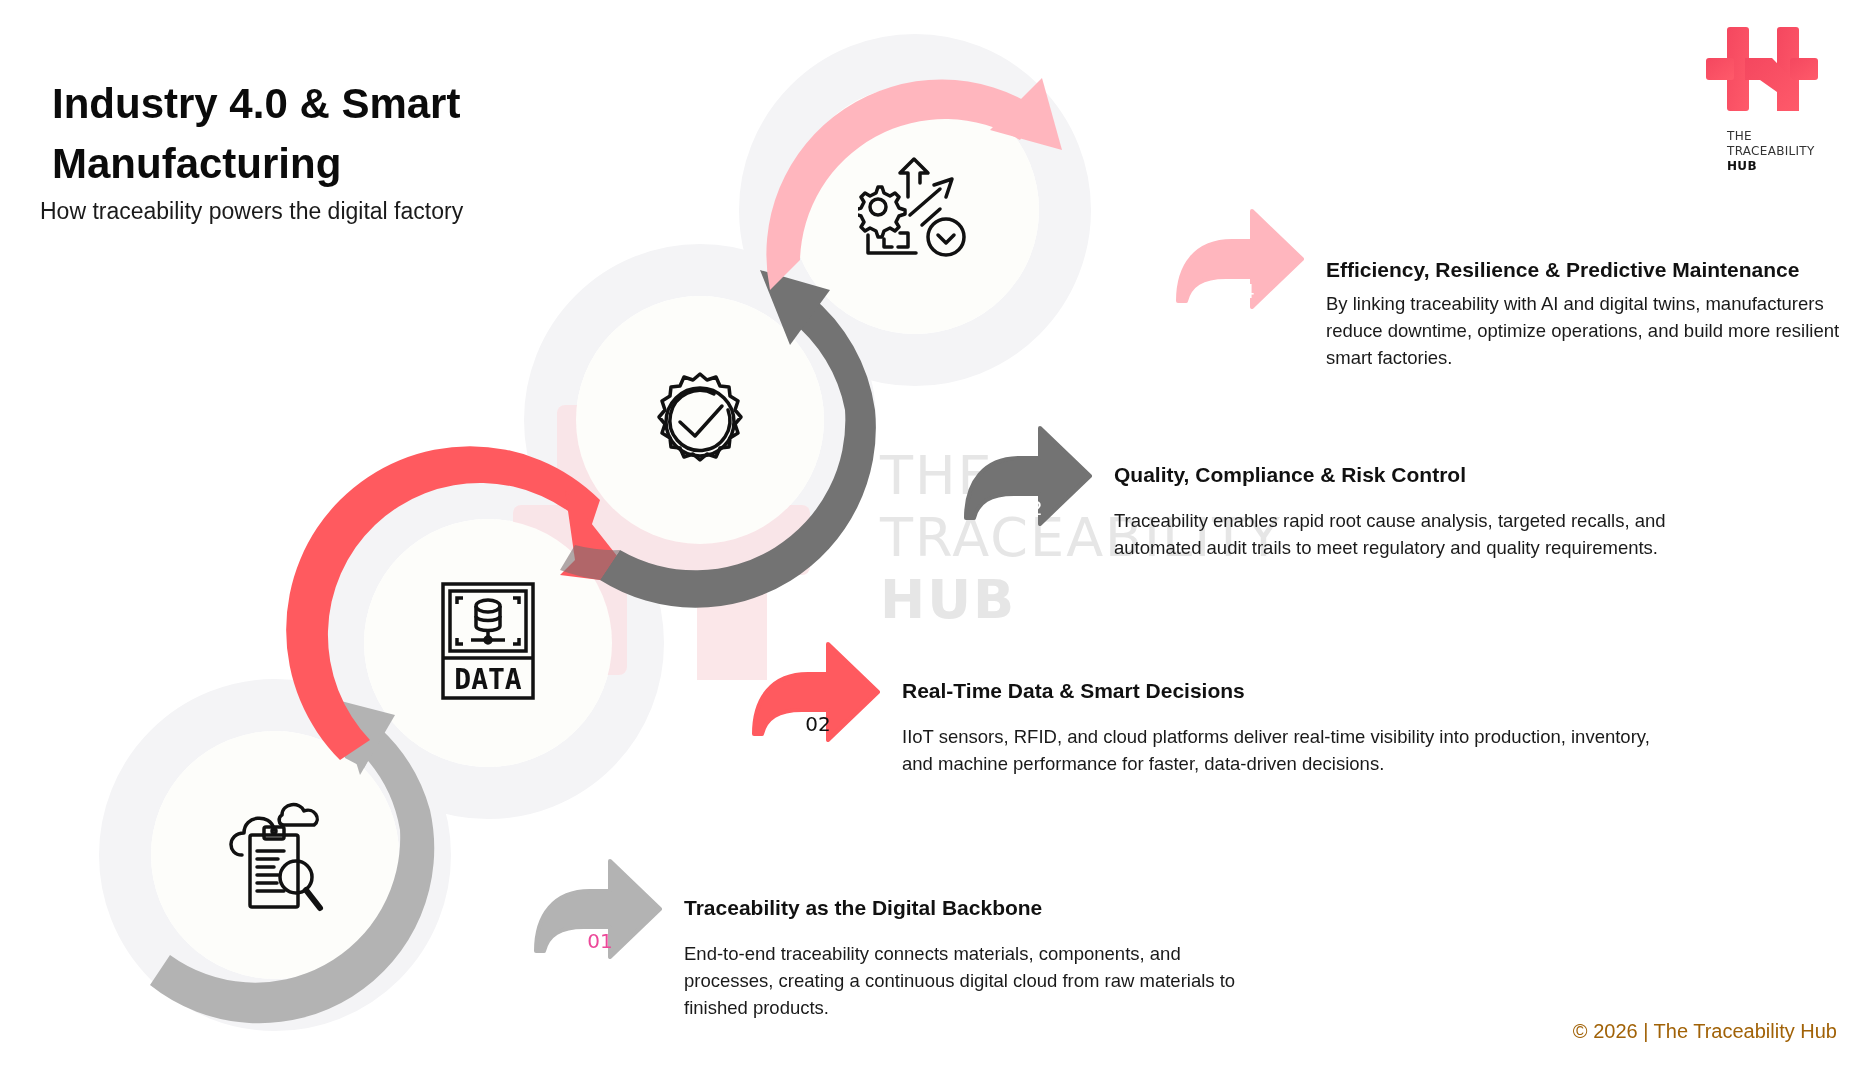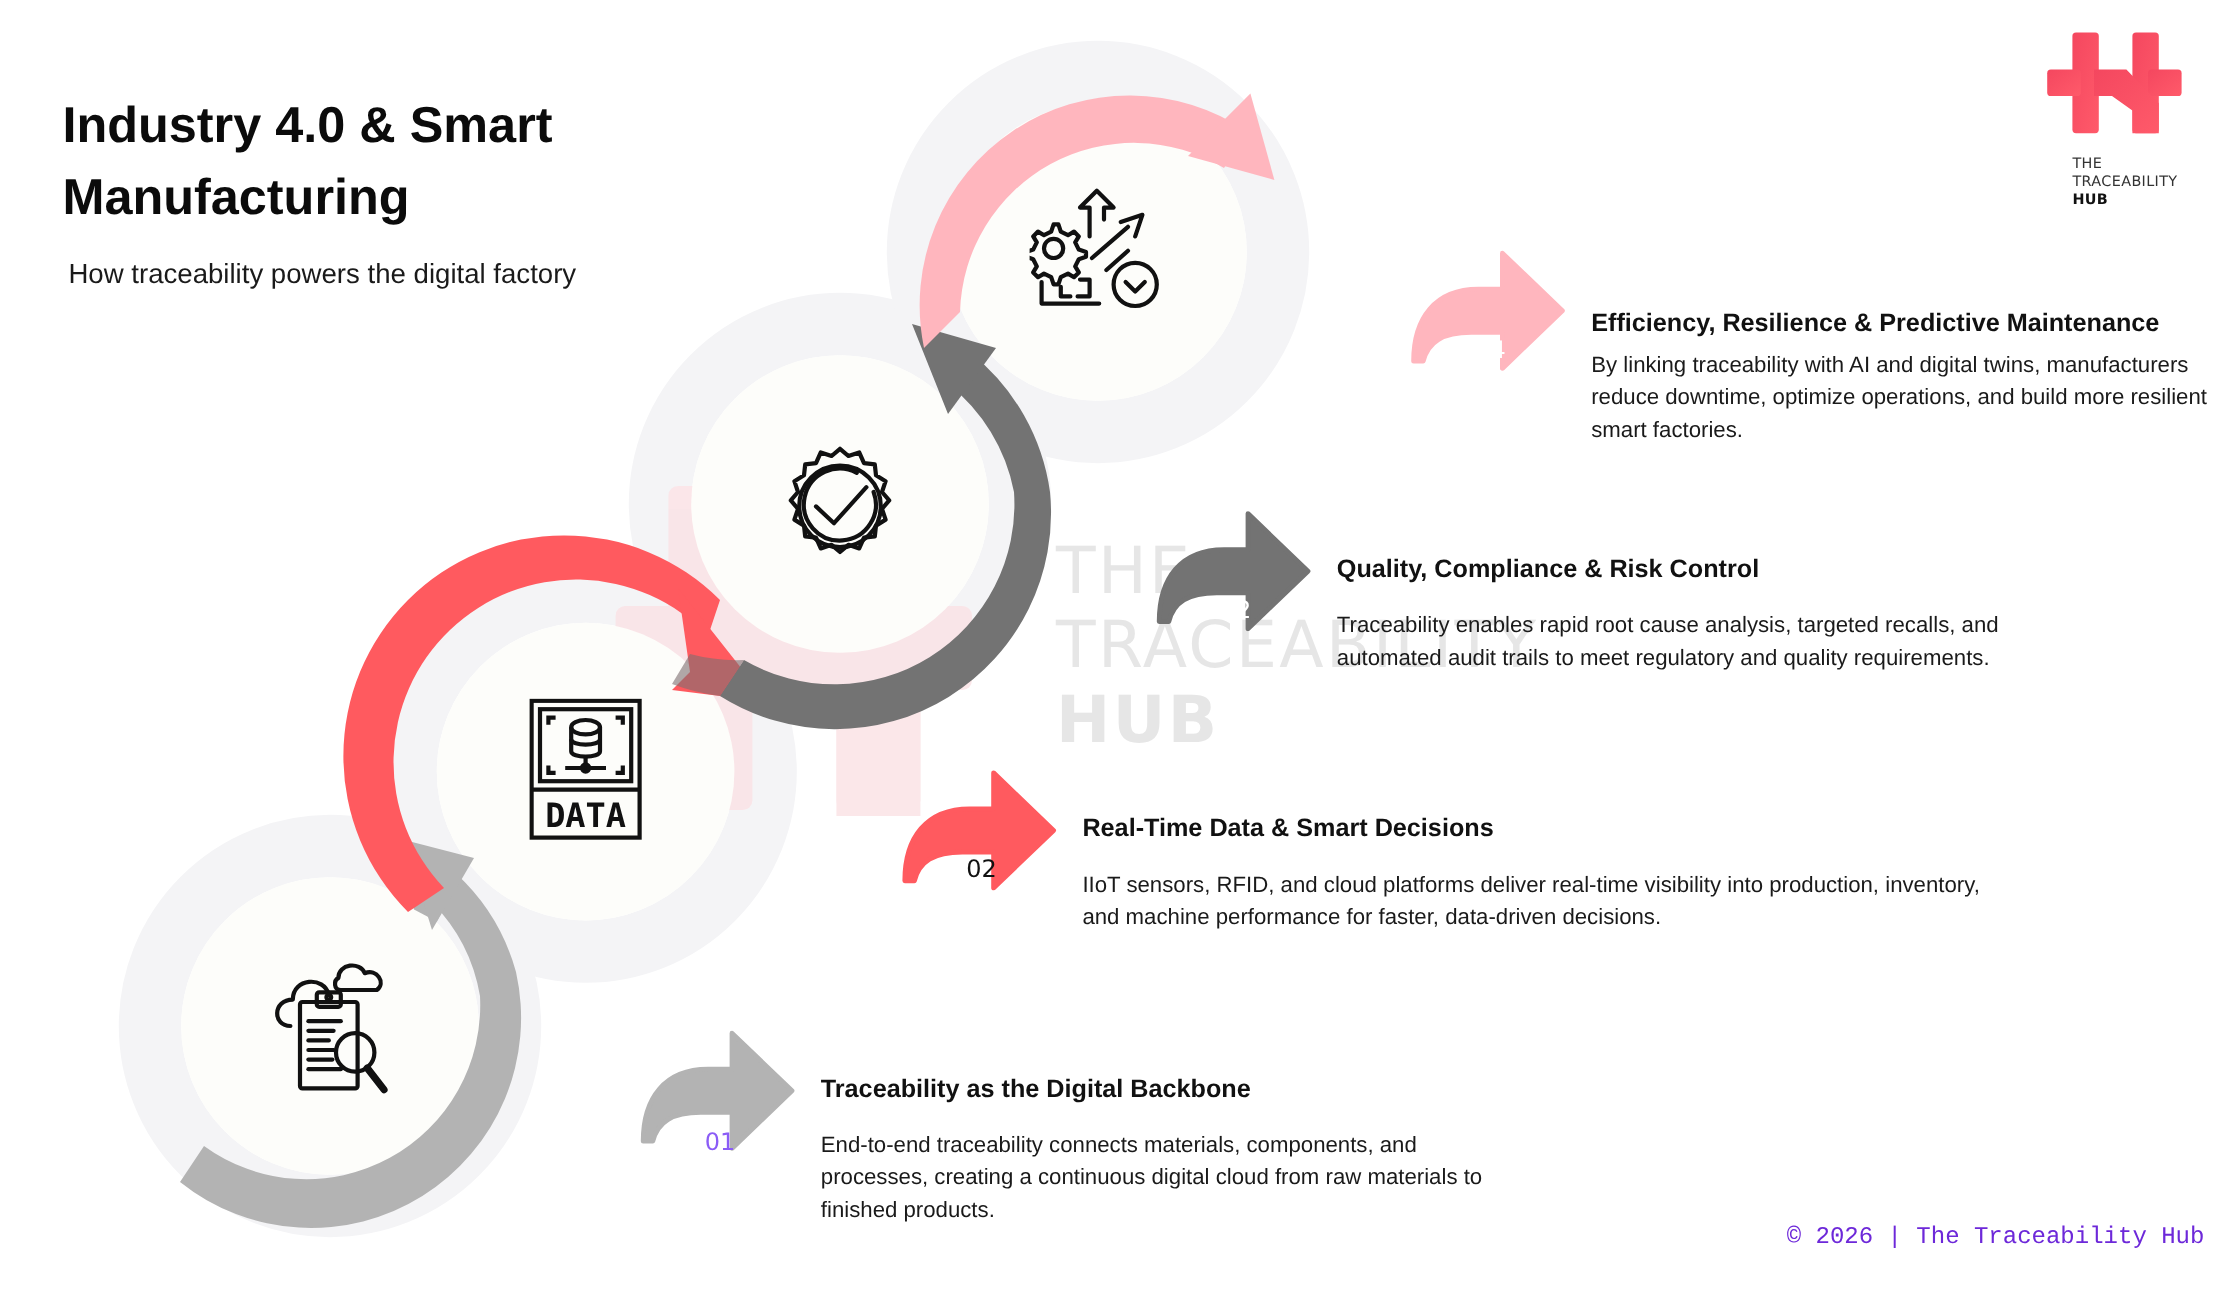--- a/index.html
+++ b/index.html
@@ -9,21 +9,21 @@
       font-family: "Liberation Sans", "DejaVu Sans", sans-serif;
       color: #111111;
     }
     .title {
       position: absolute; left: 40px; top: 62px; width: 520px;
       font-size: 42px; font-weight: bold; line-height: 60px; color: #0b0b0b;
       margin: 12px;
     }
     .subtitle {
       position: absolute; left: 40px; top: 198px;
-      font-size: 23px; color: #1a1a1a; margin: 17px;
+      font-size: 23px; color: #1a1a1a; margin: 0;
     }
     .logo { position: absolute; left: 1700px; top: 20px; width: 150px; height: 170px; }
     .logo-text {
       position: absolute; left: 1727px; top: 129px;
       font-family: "DejaVu Sans", sans-serif; font-size: 12px; line-height: 15px; color: #333;
       letter-spacing: 0.3px;
     }
     .logo-text .hub { font-weight: bold; color: #111; }
     .diagram { position: absolute; left: 0; top: 0; width: 1857px; height: 1080px; }
     .watermark-text {
@@ -39,22 +39,22 @@
       font-family: "DejaVu Sans", sans-serif;
       margin-top: 32px;
     }
     .step .heading {
       position: absolute; font-size: 21px; font-weight: bold; color: #111; white-space: nowrap;
     }
     .step .desc {
       position: absolute; font-size: 18.5px; line-height: 27px; color: #1a1a1a;
     }
     .footer {
-      position: absolute; right: 20px; top: 1020px; font-size: 20px; color: #6d28d9;
-      font-family: Liberation Mono, monospace;
+      position: absolute; right: 20px; top: 1020px; font-size: 20px; color: #a16207;
+      font-family: Liberation Sans, sans-serif;
       margin-left: 12px;
     }
   </style>
 </head>
 <body>
 
 <h1 class="title">Industry 4.0 &amp; Smart Manufacturing</h1>
 <p class="subtitle">How traceability powers the digital factory</p>
 
 <svg class="logo" viewBox="0 0 150 170">
@@ -177,21 +177,21 @@
   <path d="M10,80 L10,98 L58,98"></path>
   <path d="M26,84 L26,92 L34,92 M42,78 L50,78 L50,92 L40,92"></path>
   <circle cx="88" cy="82" r="18"></circle>
   <path d="M80,80 L88,88 L96,80"></path>
 </svg>
 
 <div class="step" style="left:530px;top:855px;">
   <svg class="badge" viewBox="0 0 134 104" style="left:0;top:0;">
     <path d="M6,96 C6,60 24,36 60,36 L80,36 L80,6 L130,54 L80,102 L80,72 L54,72 C30,72 18,80 14,96 Z" fill="#B3B3B3" stroke="#B3B3B3" stroke-linejoin="round" stroke-width="4"></path>
   </svg>
-  <div class="badge-num" style="left:40px;top:52px;color:#8b5cf6;">01</div>
+  <div class="badge-num" style="left:40px;top:42px;color:#ec4899;">01</div>
   <div class="heading" style="left:154px;top:41px;">Traceability as the Digital Backbone</div>
   <div class="desc" style="left:154px;top:85px;width:590px;">End-to-end traceability connects materials, components, and processes, creating a continuous digital cloud from raw materials to finished products.</div>
 </div>
 
 <div class="step" style="left:748px;top:638px;">
   <svg class="badge" viewBox="0 0 134 104" style="left:0;top:0;">
     <path d="M6,96 C6,60 24,36 60,36 L80,36 L80,6 L130,54 L80,102 L80,72 L54,72 C30,72 18,80 14,96 Z" fill="#FF5A5F" stroke="#FF5A5F" stroke-linejoin="round" stroke-width="4"></path>
   </svg>
   <div class="badge-num" style="left:40px;top:42px;color:#111;">02</div>
   <div class="heading" style="left:154px;top:41px;">Real-Time Data &amp; Smart Decisions</div>

